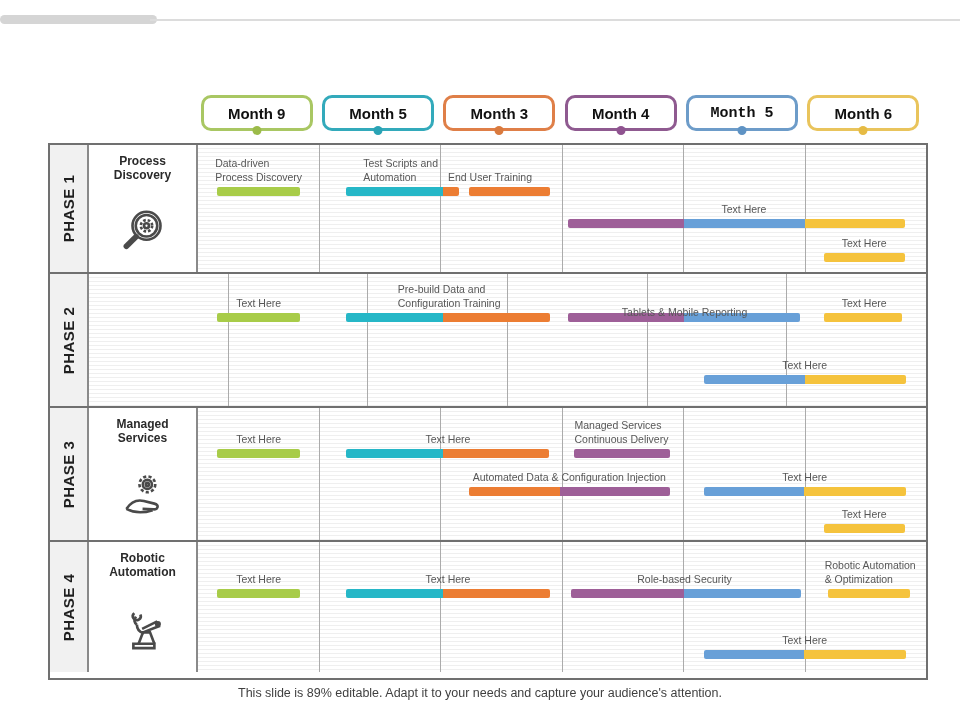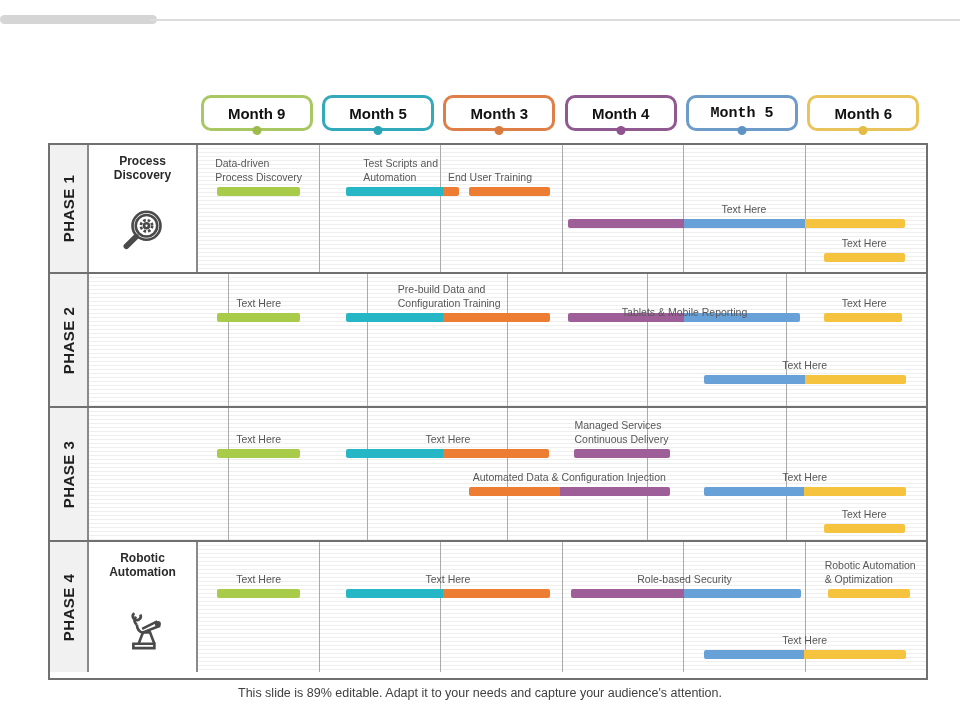--- a/index.html
+++ b/index.html
@@ -103,20 +103,31 @@
           <div class="month-cell"></div>
           <div class="month-cell"></div>
           <div class="month-cell"></div>
           <div class="month-cell"></div>
           <div class="month-cell"></div>
         </div>
         <div class="prow" style="height: 134px;">
           <div class="phase-cell">
             <span>PHASE 3</span>
           </div>
+          <div class="desc-cell">
+            <div class="desc-name">Managed
+Services</div>
+            <div class="desc-icon"><svg width="56" height="58" viewBox="0 0 64 64" fill="none" stroke="#4a4a4a" stroke-width="3">
+                <circle cx="37" cy="21" r="9" stroke-dasharray="3.6 2.6"></circle>
+                <circle cx="37" cy="21" r="5.2"></circle>
+                <circle cx="37" cy="21" r="1.8"></circle>
+                <path d="M13,49 q8,-12 20,-9 l12,3 q4.5,1.2 3.5,4.2 q-1,2.8 -5,2.3 l-12,-0.5"></path>
+                <path d="M13,49 q13,7 30,1.5"></path>
+              </svg></div>
+          </div>
           <div class="month-cell"></div>
           <div class="month-cell"></div>
           <div class="month-cell"></div>
           <div class="month-cell"></div>
           <div class="month-cell"></div>
           <div class="month-cell"></div>
         </div>
         <div class="prow" style="height: 130px;">
           <div class="phase-cell">
             <span>PHASE 4</span>

